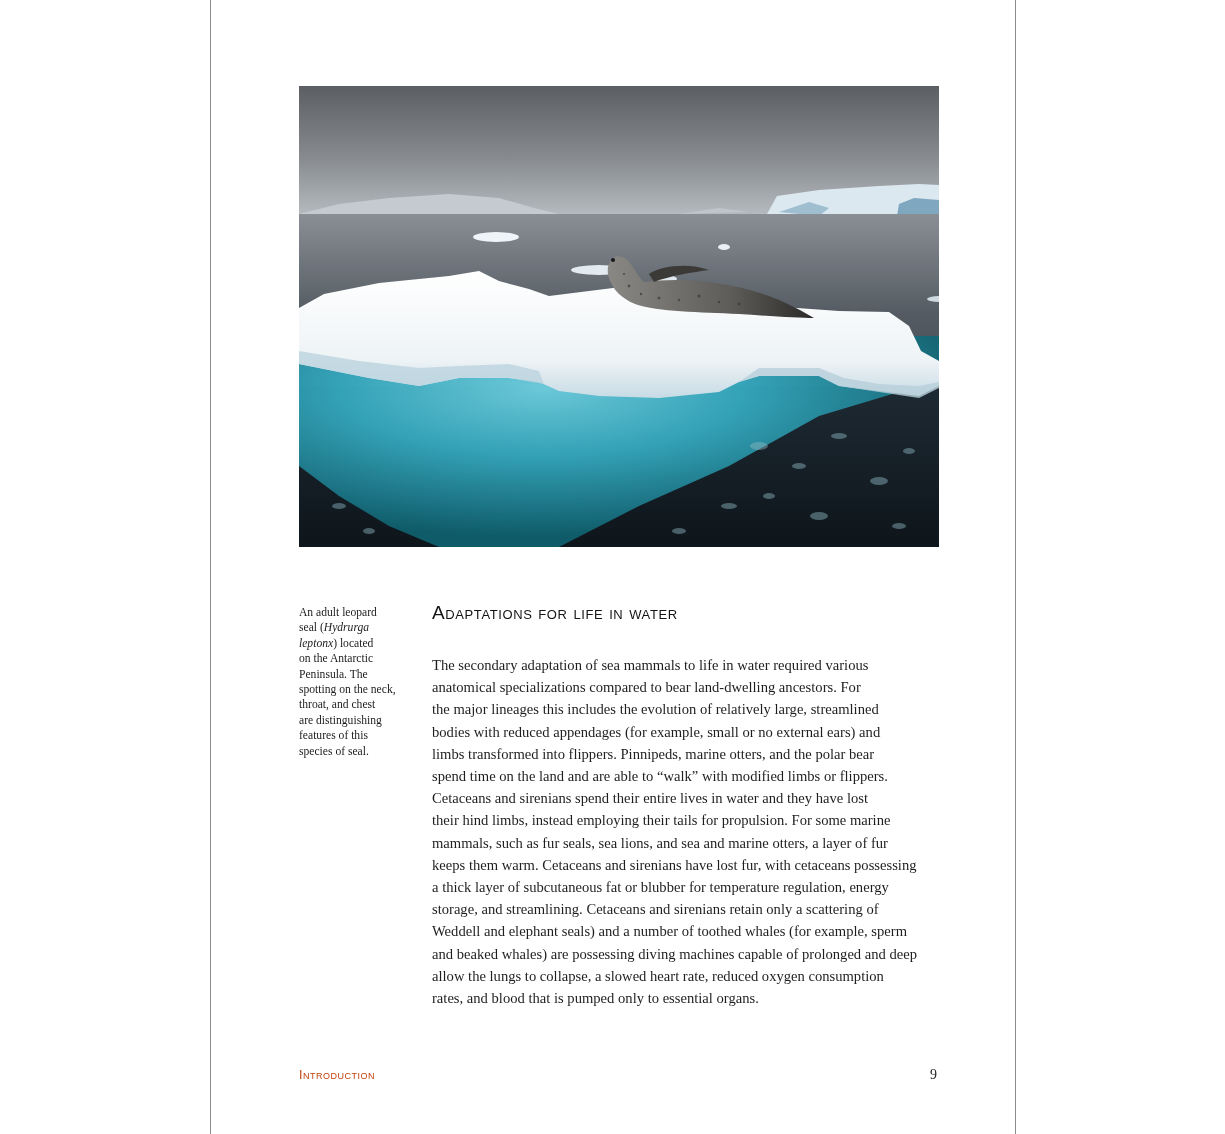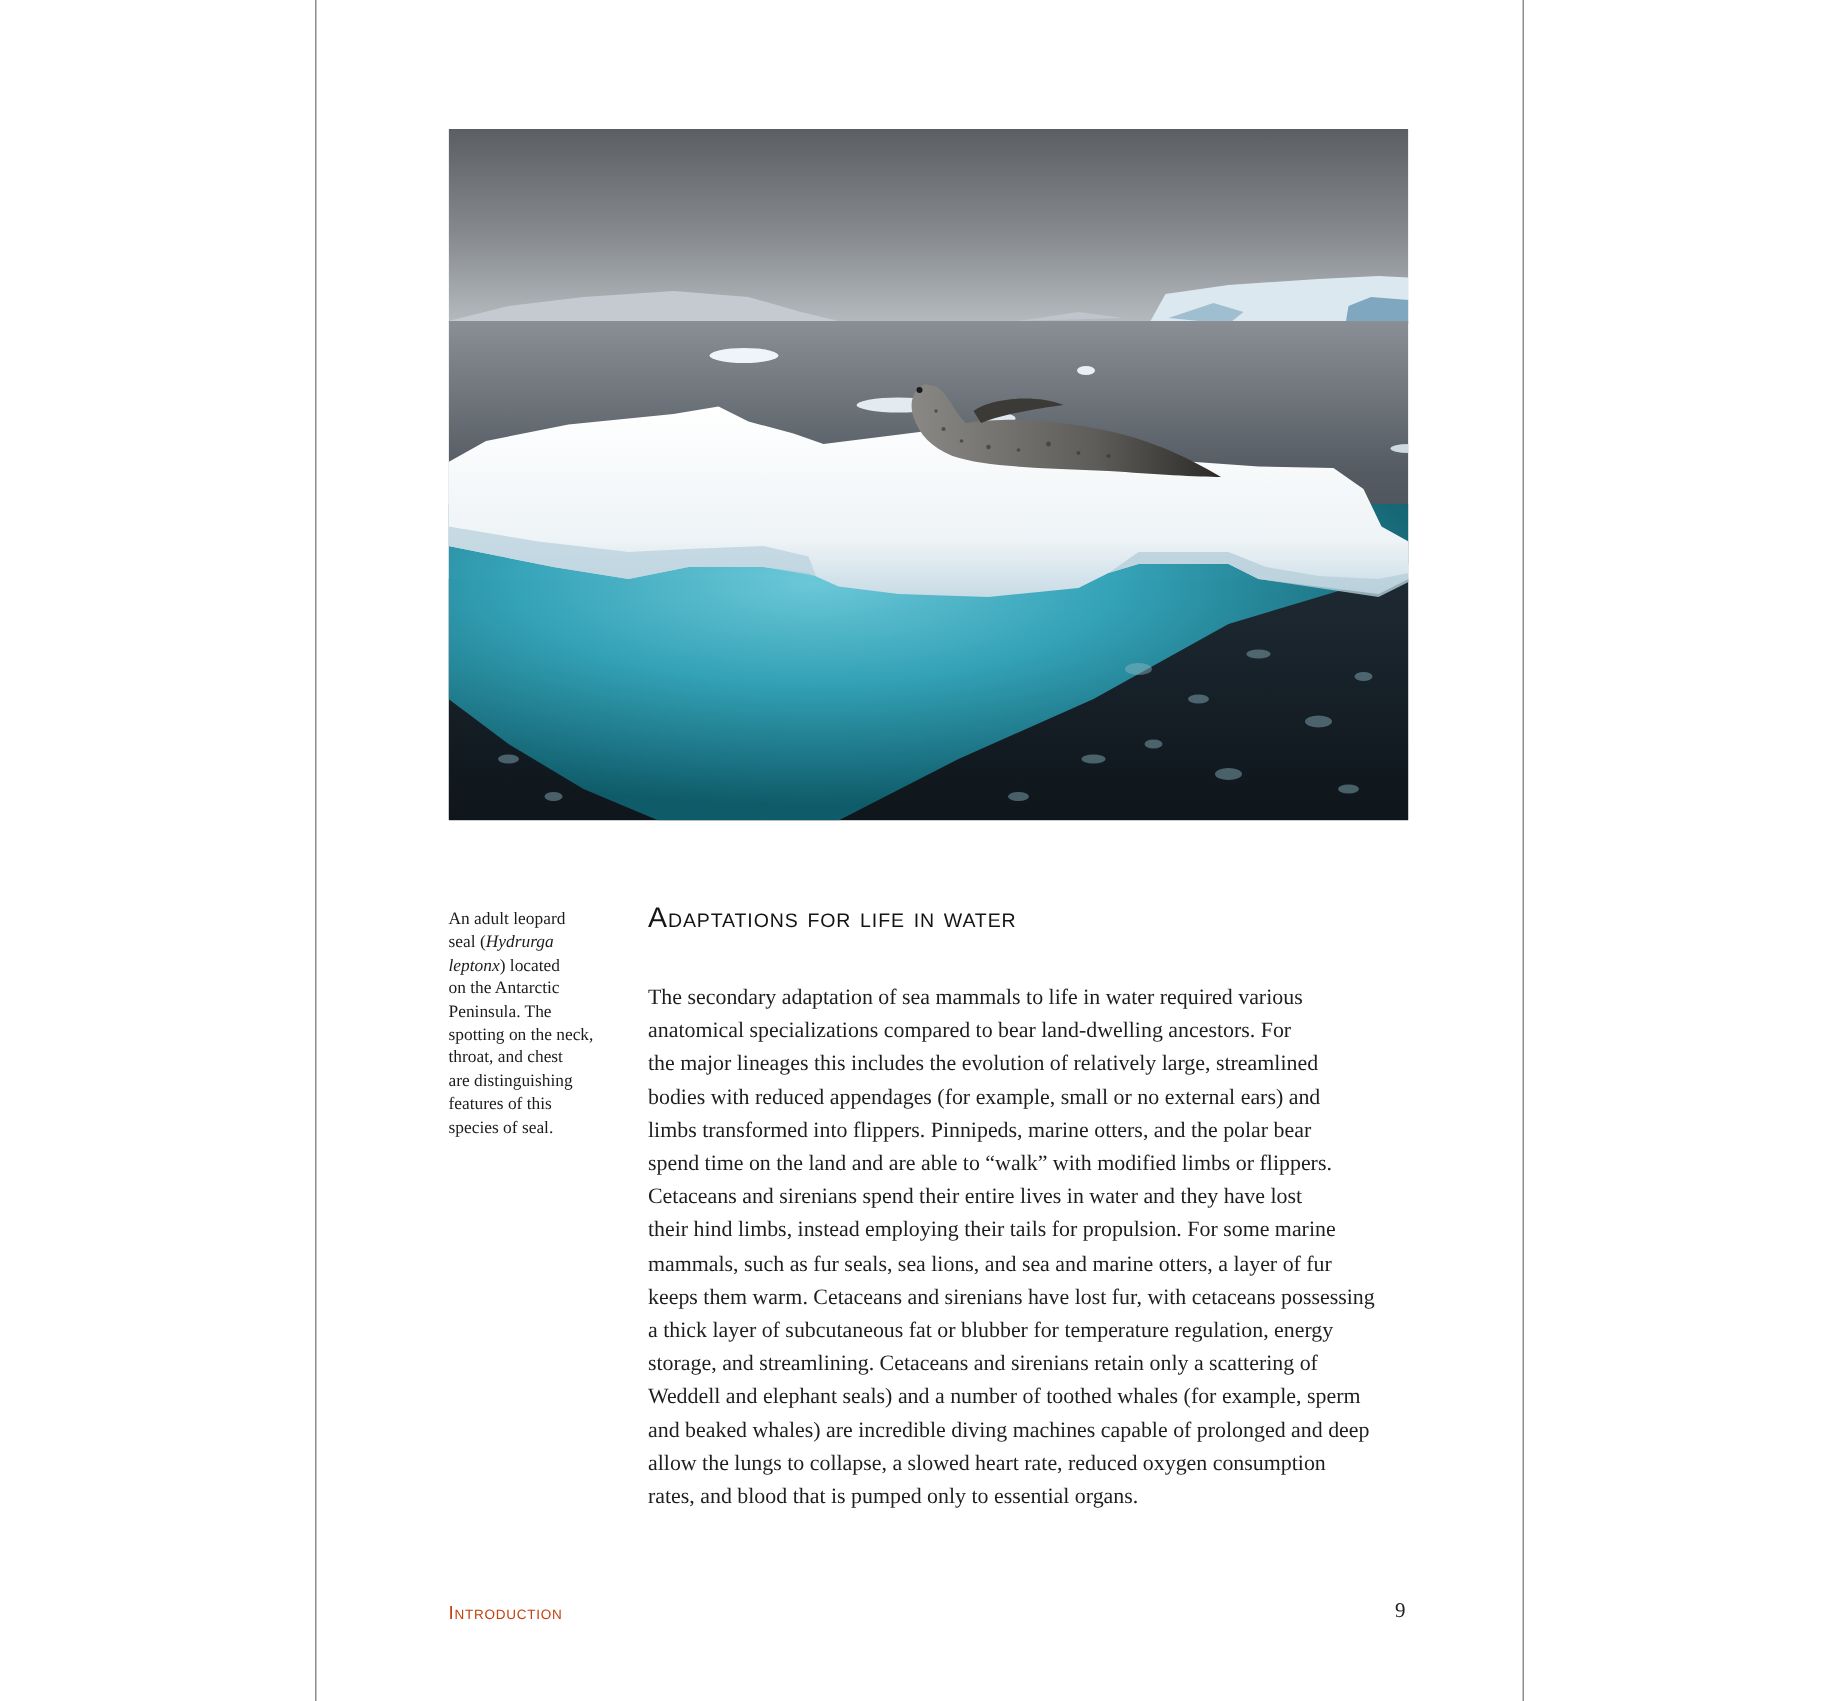--- a/index.html
+++ b/index.html
@@ -210,19 +210,19 @@
   <span class="line">bodies with reduced appendages (for example, small or no external ears) and</span>
   <span class="line">limbs transformed into flippers. Pinnipeds, marine otters, and the polar bear</span>
   <span class="line">spend time on the land and are able to “walk” with modified limbs or flippers.</span>
   <span class="line">Cetaceans and sirenians spend their entire lives in water and they have lost</span>
   <span class="line">their hind limbs, instead employing their tails for propulsion. For some marine</span>
   <span class="line">mammals, such as fur seals, sea lions, and sea and marine otters, a layer of fur</span>
   <span class="line">keeps them warm. Cetaceans and sirenians have lost fur, with cetaceans possessing</span>
   <span class="line">a thick layer of subcutaneous fat or blubber for temperature regulation, energy</span>
   <span class="line">storage, and streamlining. Cetaceans and sirenians retain only a scattering of</span>
   <span class="line">Weddell and elephant seals) and a number of toothed whales (for example, sperm</span>
-  <span class="line">and beaked whales) are incredible diving machines capable of prolonged and deep</span>
+  <span class="line">and beaked whales) are possessing diving machines capable of prolonged and deep</span>
   <span class="line">allow the lungs to collapse, a slowed heart rate, reduced oxygen consumption</span>
   <span class="line">rates, and blood that is pumped only to essential organs.</span>
 </div>
 
 <div class="running-head">Introduction</div>
 <div class="page-number">9</div>
 
 </body></html>

